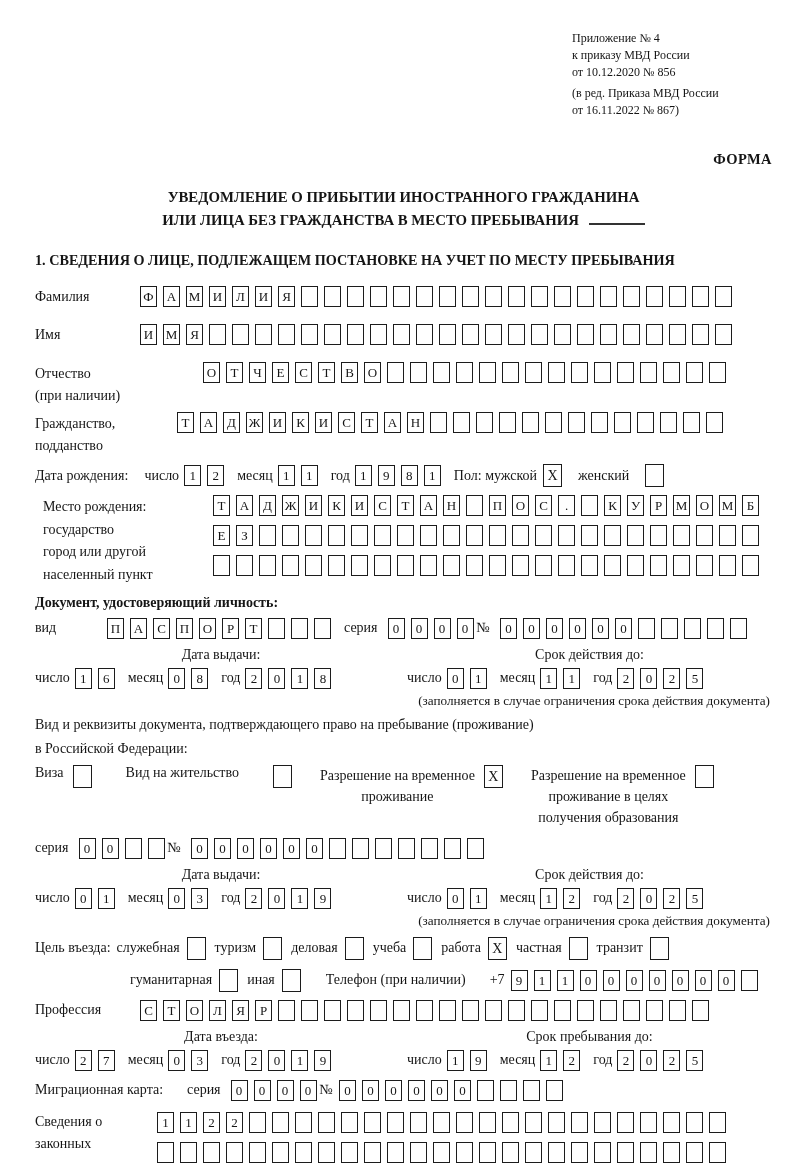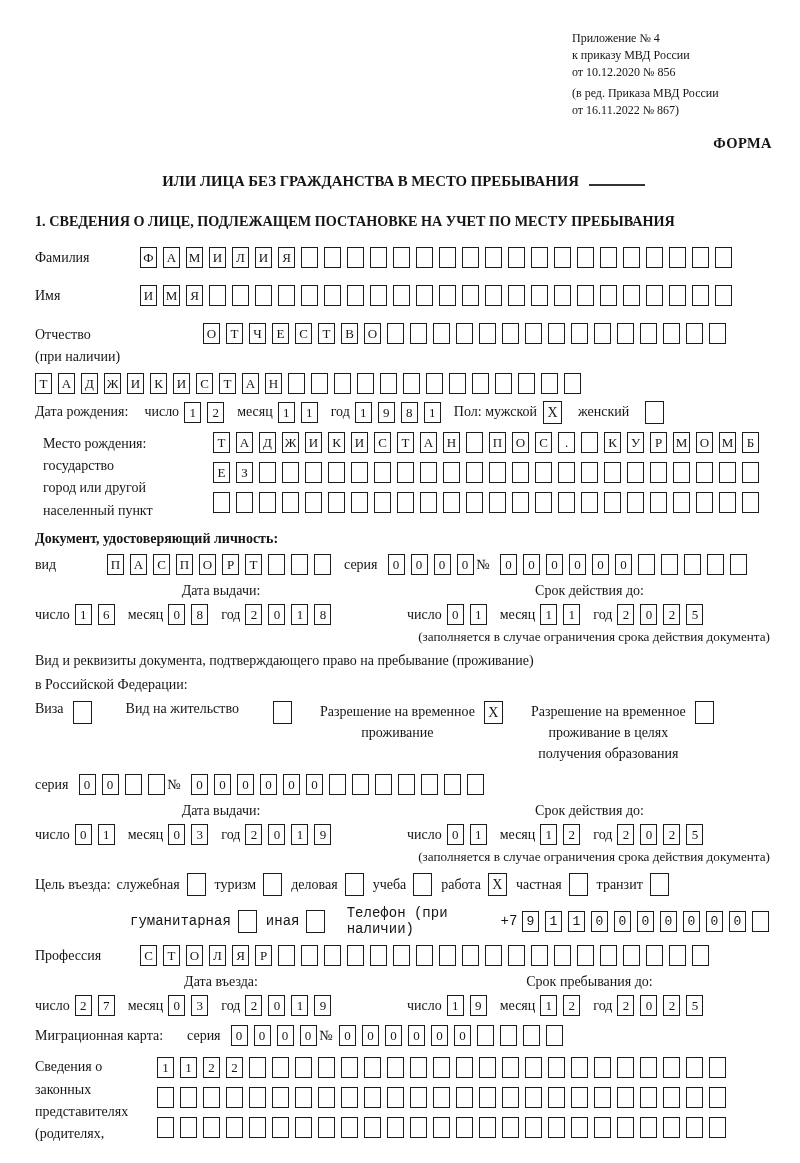--- a/index.html
+++ b/index.html
@@ -6,21 +6,21 @@
   html,body { margin:0; padding:0; }
   body {
     width:800px; height:1163px; background:#ffffff; color:#151515;
     font-family:"Liberation Serif", serif; font-size:14px;
   }
   .page { padding:30px 28px 0 35px; }
 
   .appendix { margin-left:auto; width:200px; font-size:12px; line-height:1.4; }
   .appendix .gap { height:5px; }
 
-  .forma { text-align:right; font-weight:bold; font-size:14.5px; margin-top:16px; letter-spacing:.4px; }
+  .forma { text-align:right; font-weight:bold; font-size:14.5px; margin-top:32px; letter-spacing:.4px; }
 
   .title { text-align:center; font-weight:bold; font-size:14.8px; line-height:1.55; margin-top:18px; }
   .blankline { display:inline-block; width:56px; border-bottom:2px solid #333; height:14px; margin-left:10px; }
 
   .section { font-weight:bold; font-size:14.2px; margin-top:20px; }
 
   .frm { margin-top:14px; }
   .row { display:flex; align-items:flex-start; margin-top:17px; }
   .rowc { display:flex; align-items:center; margin-top:7px; }
   .lbl { flex:0 0 auto; padding-top:3px; }
@@ -57,39 +57,40 @@
   .dnote { text-align:right; font-size:13.2px; margin-top:4px; padding-right:2px; }
 
   .dochdr { text-align:left; font-weight:bold; margin-top:9px; }
 
   .permits { display:flex; align-items:flex-start; margin-top:8px; gap:9px; }
   .permit-multiline { text-align:center; line-height:1.5; }
   .stack3 { display:flex; flex-direction:column; gap:9px; }
 
   .gapw6 { width:6px; } .gapw10 { width:10px; } .gapw16 { width:16px; } .gapw24 { width:24px; }
   .purpose-item { display:inline-flex; align-items:center; gap:7px; margin-right:9px; }
-  .indent95 { margin-left:95px;font-family:Liberation Mono, monospace; }
+  .indent95 { margin-left:95px; }
 </style>
 </head>
 <body>
 
 <div class="page">
 
   <div class="appendix">
     <div>Приложение № 4</div>
     <div>к приказу МВД России</div>
     <div>от 10.12.2020 № 856</div>
     <div class="gap"></div>
     <div>(в ред. Приказа МВД России</div>
     <div>от 16.11.2022 № 867)</div>
   </div>
 
   <div class="forma">ФОРМА</div>
 
   <div class="title">
+    <div>УВЕДОМЛЕНИЕ О ПРИБЫТИИ ИНОСТРАННОГО ГРАЖДАНИНА</div>
     <div>
       <span>ИЛИ ЛИЦА БЕЗ ГРАЖДАНСТВА В МЕСТО ПРЕБЫВАНИЯ</span><span class="blankline"></span>
     </div>
   </div>
 
   <div class="section">1. СВЕДЕНИЯ О ЛИЦЕ, ПОДЛЕЖАЩЕМ ПОСТАНОВКЕ НА УЧЕТ ПО МЕСТУ ПРЕБЫВАНИЯ</div>
 
   <div class="frm">
 
     <div class="row">
@@ -182,20 +183,24 @@
           <span class="cell"></span>
           <span class="cell"></span>
           <span class="cell"></span>
           <span class="cell"></span>
           <span class="cell"></span>
           <span class="cell"></span>
         </span>
     </div>
 
     <div class="row" style="margin-top:4px">
+      <span class="lbl lbl2 w-citiz">
+        <span>Гражданство,</span><br>
+        <span>подданство</span>
+      </span>
       <span class="cells">
           <span class="cell">Т</span>
           <span class="cell">А</span>
           <span class="cell">Д</span>
           <span class="cell">Ж</span>
           <span class="cell">И</span>
           <span class="cell">К</span>
           <span class="cell">И</span>
           <span class="cell">С</span>
           <span class="cell">Т</span>

